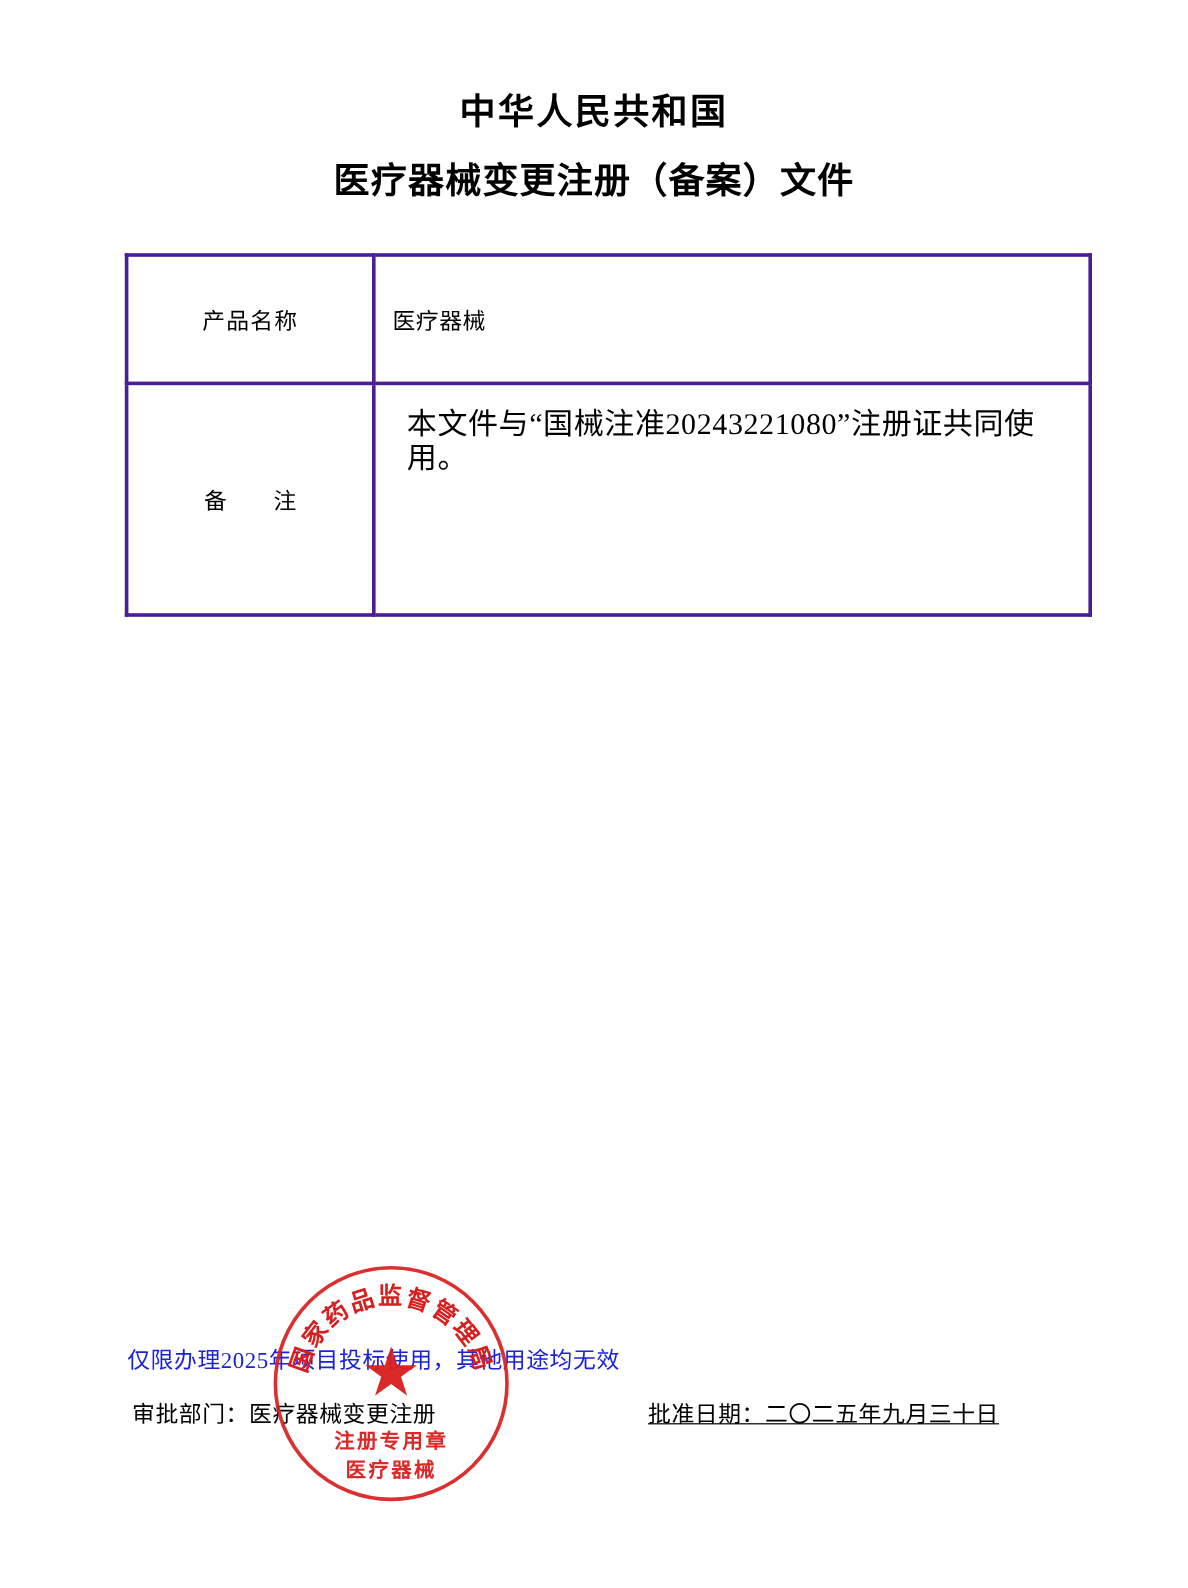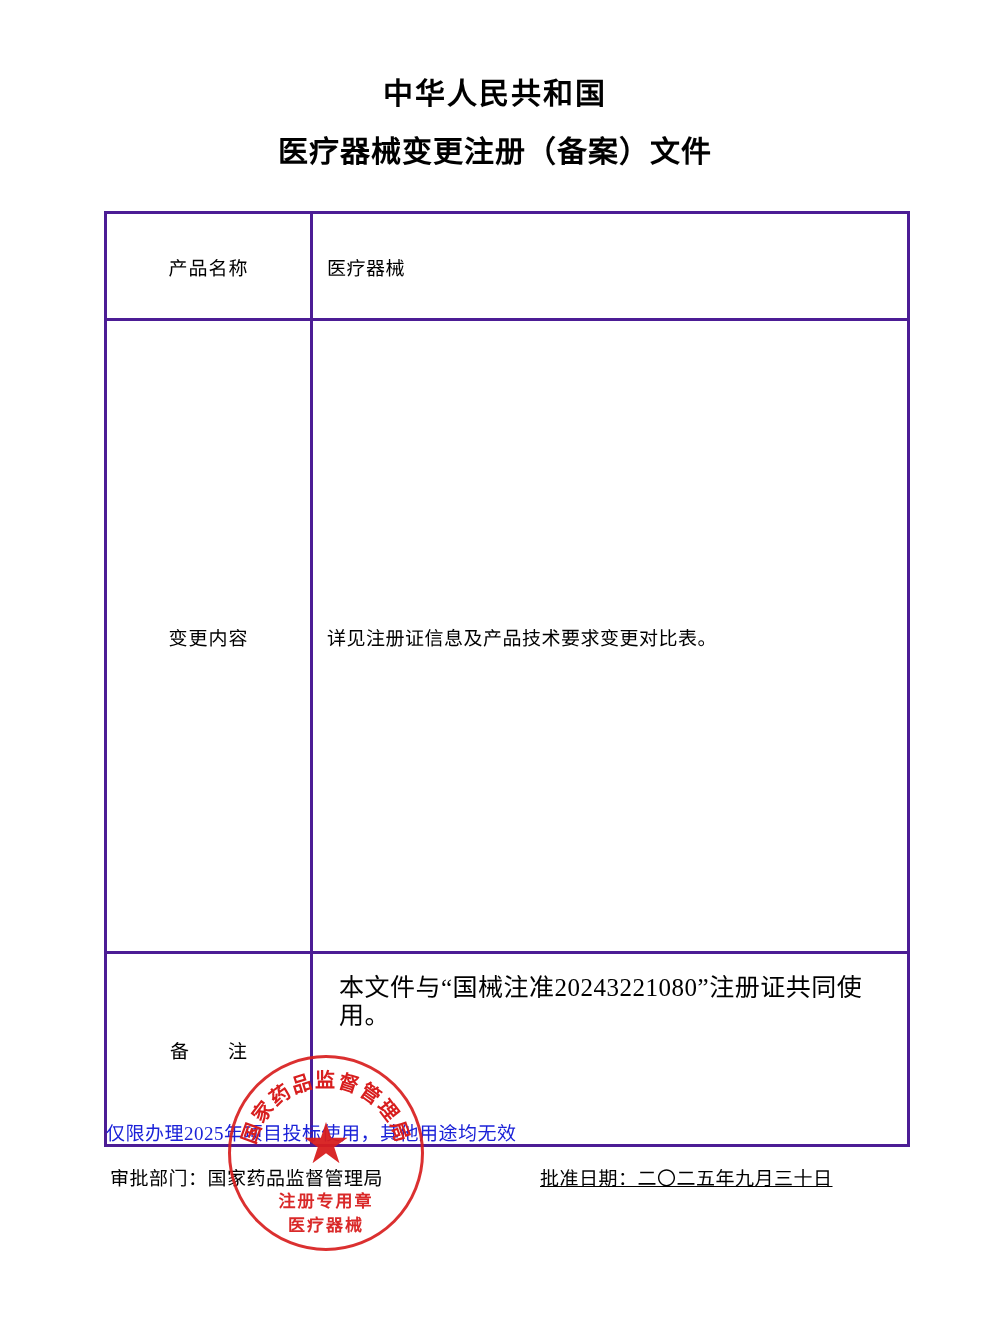--- a/index.html
+++ b/index.html
@@ -197,40 +197,36 @@
     <div class="title-line1">中华人民共和国</div>
     <div class="title-line2">医疗器械变更注册（备案）文件</div>
   </div>
 
 
   <table class="doc-table">
     <tbody>
       <tr class="row-product">
         <td class="col-label">产品名称</td>
         <td class="col-value">医疗器械</td>
-      </tr>
-      <tr class="row-change">
-        <td class="col-label">变更内容</td>
-        <td class="col-value" style="vertical-align:middle;">详见注册证信息及产品技术要求变更对比表。</td>
       </tr>
       <tr class="row-remark">
         <td class="col-label">
           <span class="remark-inner remark-label">备　注</span>
         </td>
         <td class="col-value" style="vertical-align:top;">
           <div class="remark-value" style="padding-top:20px;">本文件与“国械注准20243221080”注册证共同使用。</div>
         </td>
       </tr>
     </tbody>
   </table>
 
   <div class="blue-note">仅限办理2025年项目投标使用，其他用途均无效</div>
 
   <div class="footer">
-    <div class="dept">审批部门：国家药品监督管理局</div>
+    <div class="dept">审批部门：医疗器械变更注册</div>
     <div class="date">批准日期：二〇二五年九月三十日</div>
   </div>
 
   <div class="seal">
     <div class="seal-ring"></div>
     <svg class="seal-arc" viewBox="0 0 196 196">
       <defs>
         <path id="arcpath" d="M 26,104 A 72,72 0 0 1 170,104"></path>
       </defs>
       <text>

